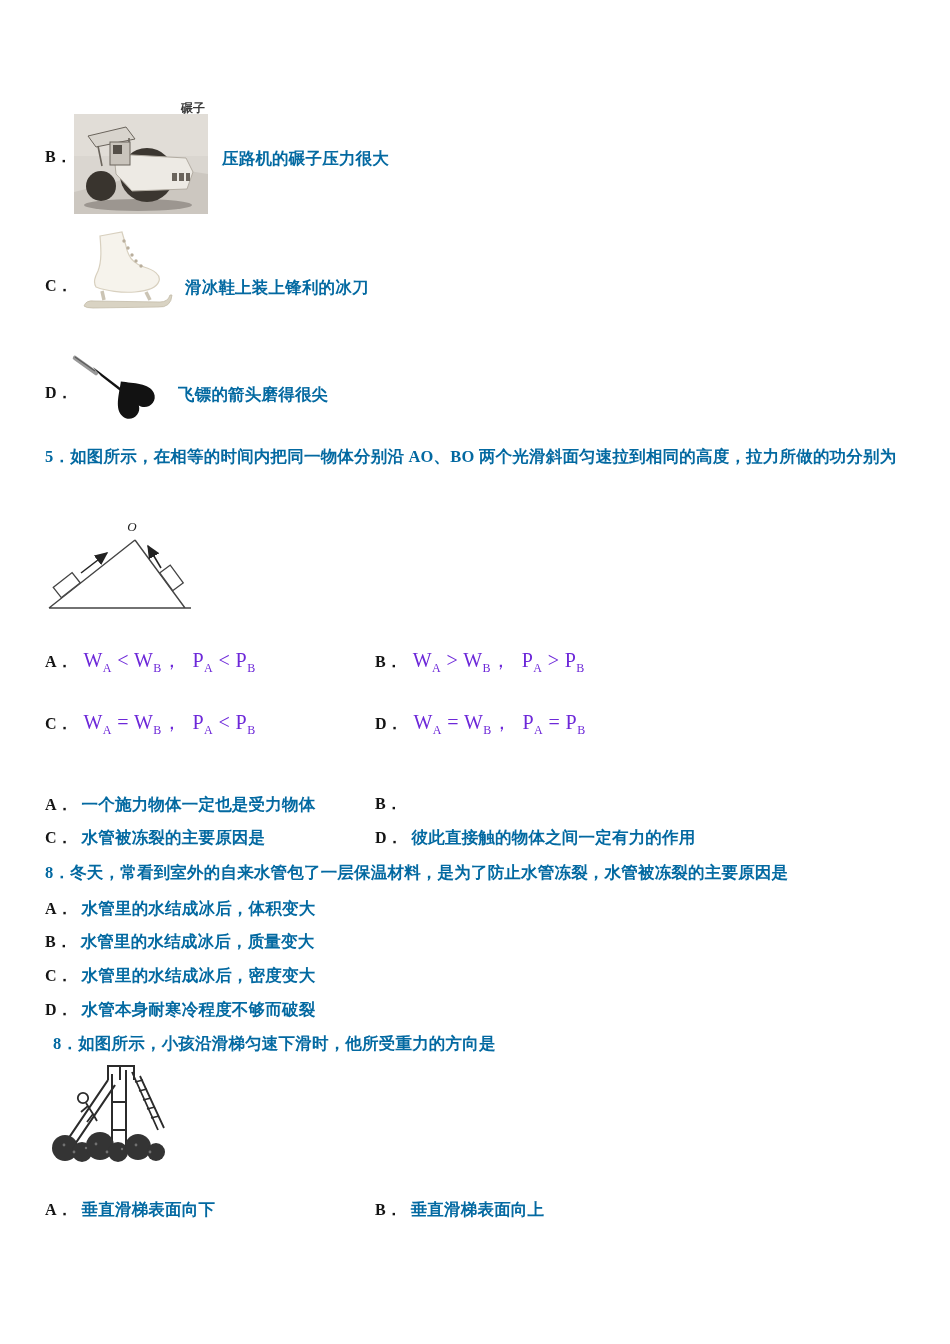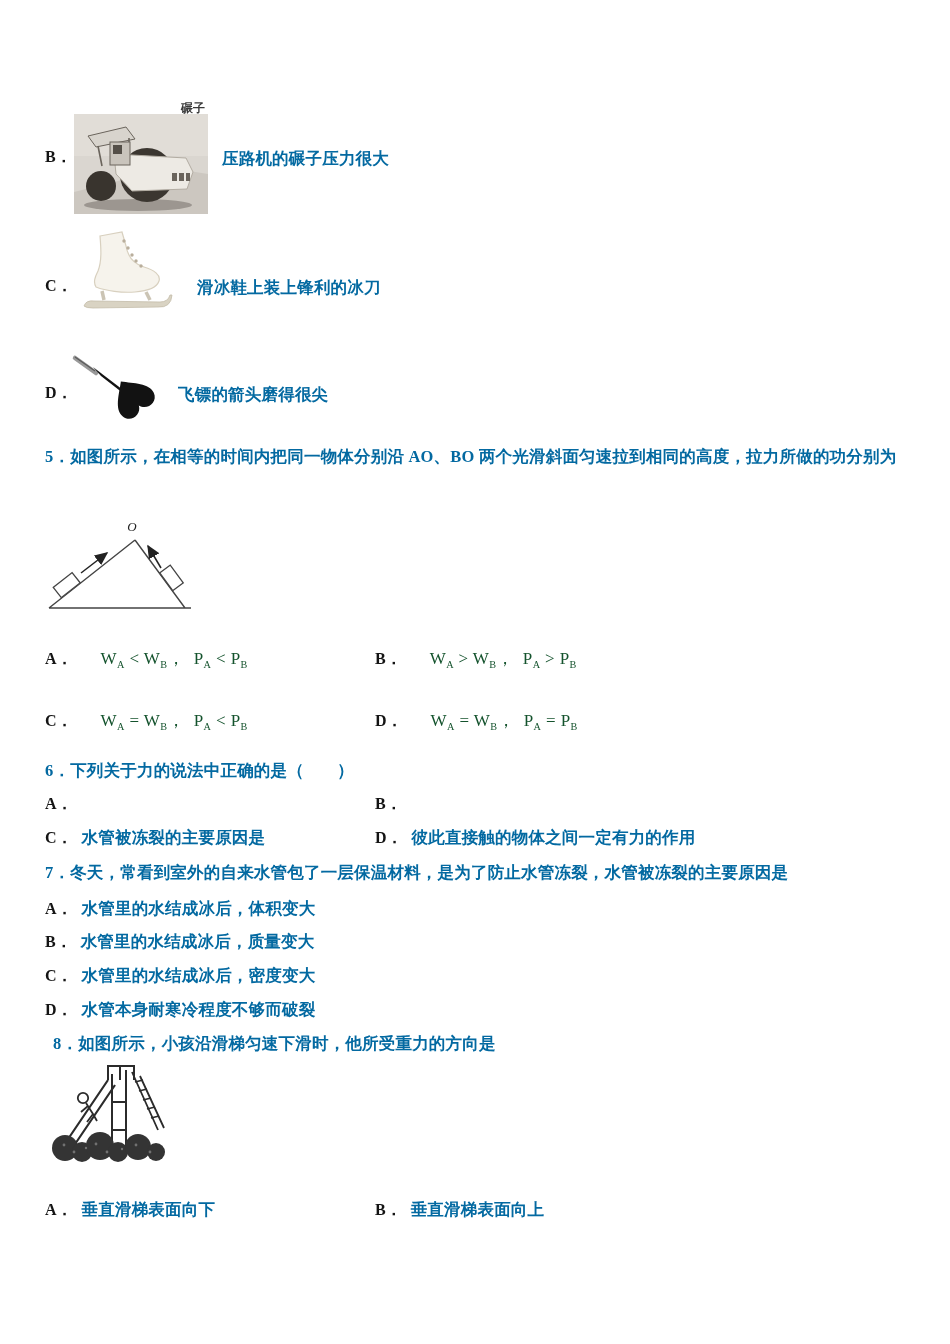--- a/index.html
+++ b/index.html
@@ -11,22 +11,22 @@
   }
   .abs { position:absolute; }
   .q-text {
     font-size:16.5px; font-weight:600; letter-spacing:0.2px;
     white-space:nowrap; color:#0369a1;
   }
   .opt-row { display:flex; align-items:baseline; }
   .opt-letter { font-weight:700; font-size:16px; white-space:nowrap; }
   .opt-body { margin-left:9px; }
   .formula {
-    font-size:17px; font-weight:500; color:#14532d;
-    letter-spacing:0.4px; white-space:nowrap; margin-left:28px;
+    font-size:20px; font-weight:500; color:#6d28d9;
+    letter-spacing:0.4px; white-space:nowrap; margin-left:11px;
   }
   .formula sub, .q-text sub { font-size:0.6em; line-height:0; }
   .callout-label { font-size:12px; color:#3a3a3a; font-weight:600; white-space:nowrap; }
   svg { display:block; }
 </style>
 </head>
 <body>
 
 <div class="page">
 
@@ -60,21 +60,21 @@
   <svg class="abs" style="left:78px; top:230px;" width="95" height="85" viewBox="0 0 95 85">
     <path d="M22,6 L44,2 L48,16 C50,28 56,34 66,37 C76,40 83,45 81,51 C79,57 70,61 57,62 C44,63 28,61 18,57 C15,52 17,47 20,41 C24,31 23,18 22,6 Z" fill="#f6f3ec" stroke="#d8d0bf" stroke-width="1.2"></path>
     <circle cx="46" cy="11" r="1.7" fill="#b9ae9c"></circle>
     <circle cx="50" cy="18" r="1.7" fill="#b9ae9c"></circle>
     <circle cx="54" cy="25" r="1.7" fill="#b9ae9c"></circle>
     <circle cx="58" cy="31" r="1.7" fill="#b9ae9c"></circle>
     <circle cx="63" cy="36" r="1.7" fill="#b9ae9c"></circle>
     <path d="M24,61 L26,70 M68,62 L72,70" stroke="#cbc4b4" stroke-width="3.5"></path>
     <path d="M6,76 Q8,70 16,71 L82,72 Q90,72 92,65 L94,65 Q93,78 80,77 L15,78 Q8,78 6,76 Z" fill="#d9d3c3" stroke="#c4bcaa" stroke-width="0.8"></path>
   </svg>
-  <div class="abs q-text" style="left:197px; top:277px;">滑冰鞋上装上锋利的冰刀</div>
+  <div class="abs q-text" style="left:185px; top:277px;">滑冰鞋上装上锋利的冰刀</div>
 
   <div class="abs opt-letter" style="left:45px; top:383px;">D．</div>
   <svg class="abs" style="left:68px; top:352px;" width="100" height="80" viewBox="0 0 100 80">
     <line x1="7" y1="6" x2="28" y2="21" stroke="#999" stroke-width="4.5" stroke-linecap="round"></line>
     <line x1="7" y1="5" x2="27" y2="19" stroke="#5a5a5a" stroke-width="1.2"></line>
     <path d="M25,15 L33,24 L69,52 L59,41 Z" fill="#121212"></path>
     <g transform="translate(66,47) rotate(143) scale(1.15)">
       <path d="M0,-7 C-3,-15 -15,-15 -17,-6 C-19,3 -8,11 0,19 C8,11 19,3 17,-6 C15,-15 3,-15 0,-7 Z" fill="#121212"></path>
     </g>
   </svg>
@@ -110,37 +110,37 @@
   </div>
   <div class="abs opt-row" style="left:45px; top:709px;">
     <span class="opt-letter">C．</span>
     <span class="formula">W<sub>A</sub> = W<sub>B</sub>， P<sub>A</sub> &lt; P<sub>B</sub></span>
   </div>
   <div class="abs opt-row" style="left:375px; top:709px;">
     <span class="opt-letter">D．</span>
     <span class="formula">W<sub>A</sub> = W<sub>B</sub>， P<sub>A</sub> = P<sub>B</sub></span>
   </div>
 
-  <div class="abs q-text" style="left:45px; top:760px;">6．下列关于力的说法中正确的是（　　）</div>
   <div class="abs opt-row" style="left:45px; top:794px;">
     <span class="opt-letter">A．</span>
+    <span class="q-text opt-body">一个施力物体一定也是受力物体</span>
   </div>
   <div class="abs opt-row" style="left:375px; top:794px;">
     <span class="opt-letter">B．</span>
   </div>
   <div class="abs opt-row" style="left:45px; top:827px;">
     <span class="opt-letter">C．</span>
     <span class="q-text opt-body">水管被冻裂的主要原因是</span>
   </div>
   <div class="abs opt-row" style="left:375px; top:827px;">
     <span class="opt-letter">D．</span>
     <span class="q-text opt-body">彼此直接触的物体之间一定有力的作用</span>
   </div>
 
-  <div class="abs q-text" style="left:45px; top:862px;">7．冬天，常看到室外的自来水管包了一层保温材料，是为了防止水管冻裂，水管被冻裂的主要原因是</div>
+  <div class="abs q-text" style="left:45px; top:862px;">8．冬天，常看到室外的自来水管包了一层保温材料，是为了防止水管冻裂，水管被冻裂的主要原因是</div>
   <div class="abs opt-row" style="left:45px; top:898px;">
     <span class="opt-letter">A．</span>
     <span class="q-text opt-body">水管里的水结成冰后，体积变大</span>
   </div>
   <div class="abs opt-row" style="left:45px; top:931px;">
     <span class="opt-letter">B．</span>
     <span class="q-text opt-body">水管里的水结成冰后，质量变大</span>
   </div>
   <div class="abs opt-row" style="left:45px; top:965px;">
     <span class="opt-letter">C．</span>

